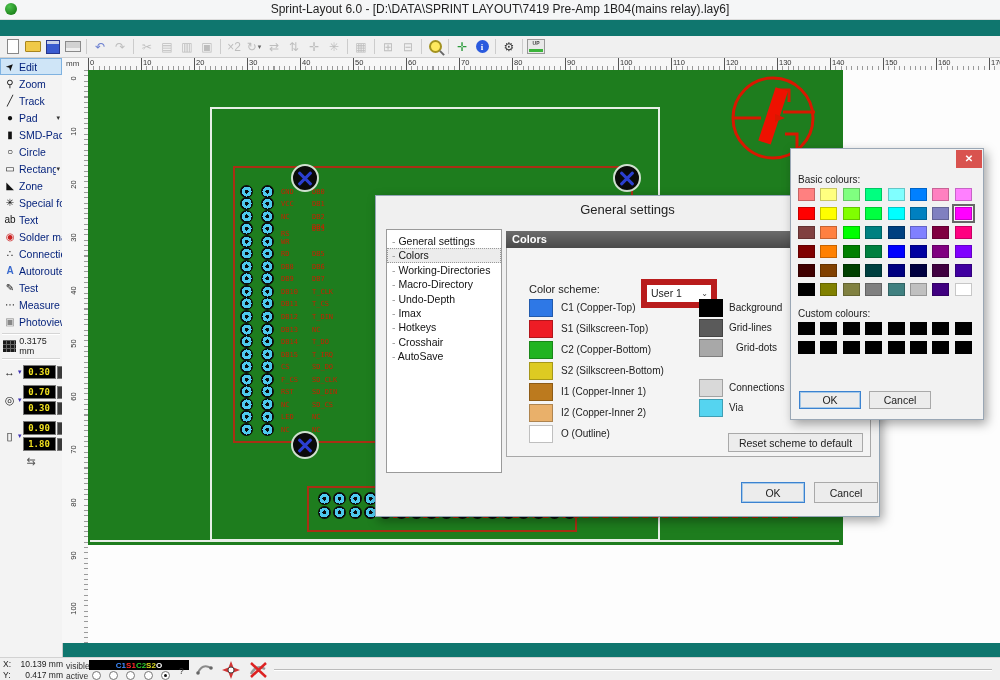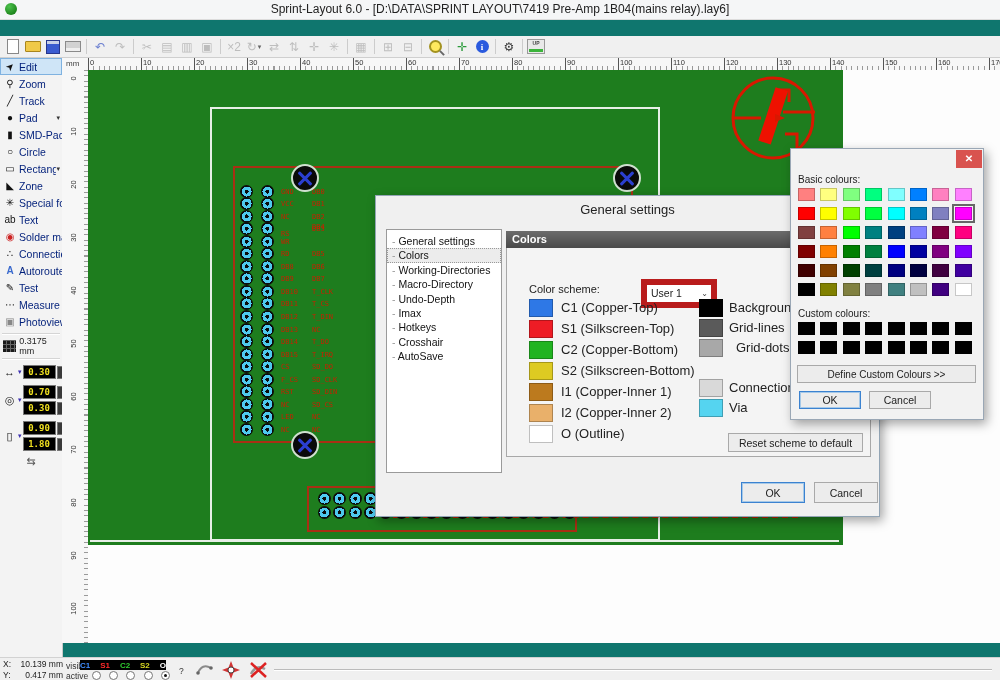--- a/index.html
+++ b/index.html
@@ -95,21 +95,21 @@
   .titem::before{content:"- ";color:#999}
   .titem.sel{background:#ececec;outline:1px dotted #999;outline-offset:-1px}
   .sechdr{position:absolute;left:130px;top:35px;width:359px;height:17px;background:linear-gradient(#6c6c6c,#4a4a4a);
           color:#fff;font-size:11px;font-weight:bold;line-height:17px;padding-left:6px}
   .content{position:absolute;left:130px;top:52px;width:363px;height:208px;border:1px solid #a8a8a8;border-top:none;background:#f4f4f4}
   .cslabel{position:absolute;left:22px;top:35px;font-size:11px}
   .csdd{position:absolute;left:134px;top:31px;width:60px;height:17px;background:#fff;border:6px solid #b91c1c;
         font-size:10.5px;line-height:16px;padding-left:4px}
   .csdd .arr{position:absolute;right:3px;top:1px;font-size:8px;color:#444}
   .sw{position:absolute;width:22px;height:16px;border:1px solid rgba(0,0,0,.25)}
-  .clabel{position:absolute;font-size:13px;line-height:17px;white-space:nowrap}
+  .clabel{position:absolute;font-size:10px;line-height:17px;white-space:nowrap}
   .btn{background:#ececec;border:1px solid #a9a9a9;font-size:10.5px;display:flex;align-items:center;justify-content:center;
        font-family:"Liberation Sans",sans-serif;box-sizing:border-box}
   .btn.primary{border:1px solid #3b82d0;box-shadow:inset 0 0 0 1px #a6c9e8}
   .resetbtn{position:absolute;left:221px;top:185px;width:135px;height:19px}
   .okbtn{position:absolute;left:365px;top:286px;width:64px;height:21px}
   .cancelbtn{position:absolute;left:438px;top:286px;width:64px;height:21px}
 
   
   .cdlg{position:absolute;left:790px;top:148px;width:192px;height:270px;background:#f2f2f2;
         border:1px solid #9aa7b5;box-shadow:3px 4px 10px rgba(0,0,0,.35);z-index:20}
@@ -127,22 +127,22 @@
   
   .tabbar{position:absolute;left:62px;right:0;top:643px;height:13px;background:#f0f0f0;border-top:1px solid #bdbdbd;
           display:flex;padding-left:6px;font-size:9px;overflow:hidden}
   .tab{padding:0 7px;border:1px solid #999;border-top:none;border-radius:0 0 4px 4px;background:#ececec;
        margin-right:-1px;line-height:11px;height:12px;white-space:nowrap}
   .tab.active{background:#fff;font-weight:bold}
   .statusbar{position:absolute;left:0;top:657px;width:1000px;height:23px;background:#f0f0f0;border-top:1px solid #d2d2d2;font-size:8.5px}
   .coords{position:absolute;left:3px;top:1px;width:60px}
   .crd{display:flex;justify-content:space-between;line-height:10.5px}
   .slab{position:absolute;color:#333}
-  .visbar{position:absolute;left:80px;top:2px;width:86px;height:10px;background:#000;display:flex;
-          align-items:center;justify-content:space-between;font:bold 8px "Liberation Sans",sans-serif}
+  .visbar{position:absolute;left:89px;top:2px;width:100px;height:10px;background:#000;display:flex;
+          align-items:center;justify-content:center;font:bold 8px "Liberation Sans",sans-serif}
   .radios{position:absolute;left:88px;top:13px;width:86px;display:flex;justify-content:space-around}
   .r{width:9px;height:9px;border:1px solid #777;border-radius:50%;background:#fff;position:relative;box-sizing:border-box}
   .r.on::after{content:"";position:absolute;left:2px;top:2px;width:3px;height:3px;border-radius:50%;background:#111}
   .sico{position:absolute;top:2px}
   .sdiv{position:absolute;left:274px;right:8px;top:11px;height:1px;background:#bbb;box-shadow:0 1px 0 #fff}
 </style>
 </head>
 <body>
 
 <div class="app">
@@ -612,21 +612,20 @@
         <span class="csw" style="background: rgb(0, 0, 0);"></span>
         <span class="csw" style="background: rgb(0, 0, 0);"></span>
         <span class="csw" style="background: rgb(0, 0, 0);"></span>
         <span class="csw" style="background: rgb(0, 0, 0);"></span>
         <span class="csw" style="background: rgb(0, 0, 0);"></span>
         <span class="csw" style="background: rgb(0, 0, 0);"></span>
         <span class="csw" style="background: rgb(0, 0, 0);"></span>
         <span class="csw" style="background: rgb(0, 0, 0);"></span>
         <span class="csw" style="background: rgb(0, 0, 0);"></span>
       </div>
-    <div class="btn definebtn">Define Custom Colours &gt;&gt;</div>
     <div class="btn primary cok">OK</div>
     <div class="btn ccancel">Cancel</div>
   </div>
 
 
   <div class="statusbar">
     <div class="coords">
       <div class="crd">
           <span>X:</span>
           <span>10.139 mm</span>

